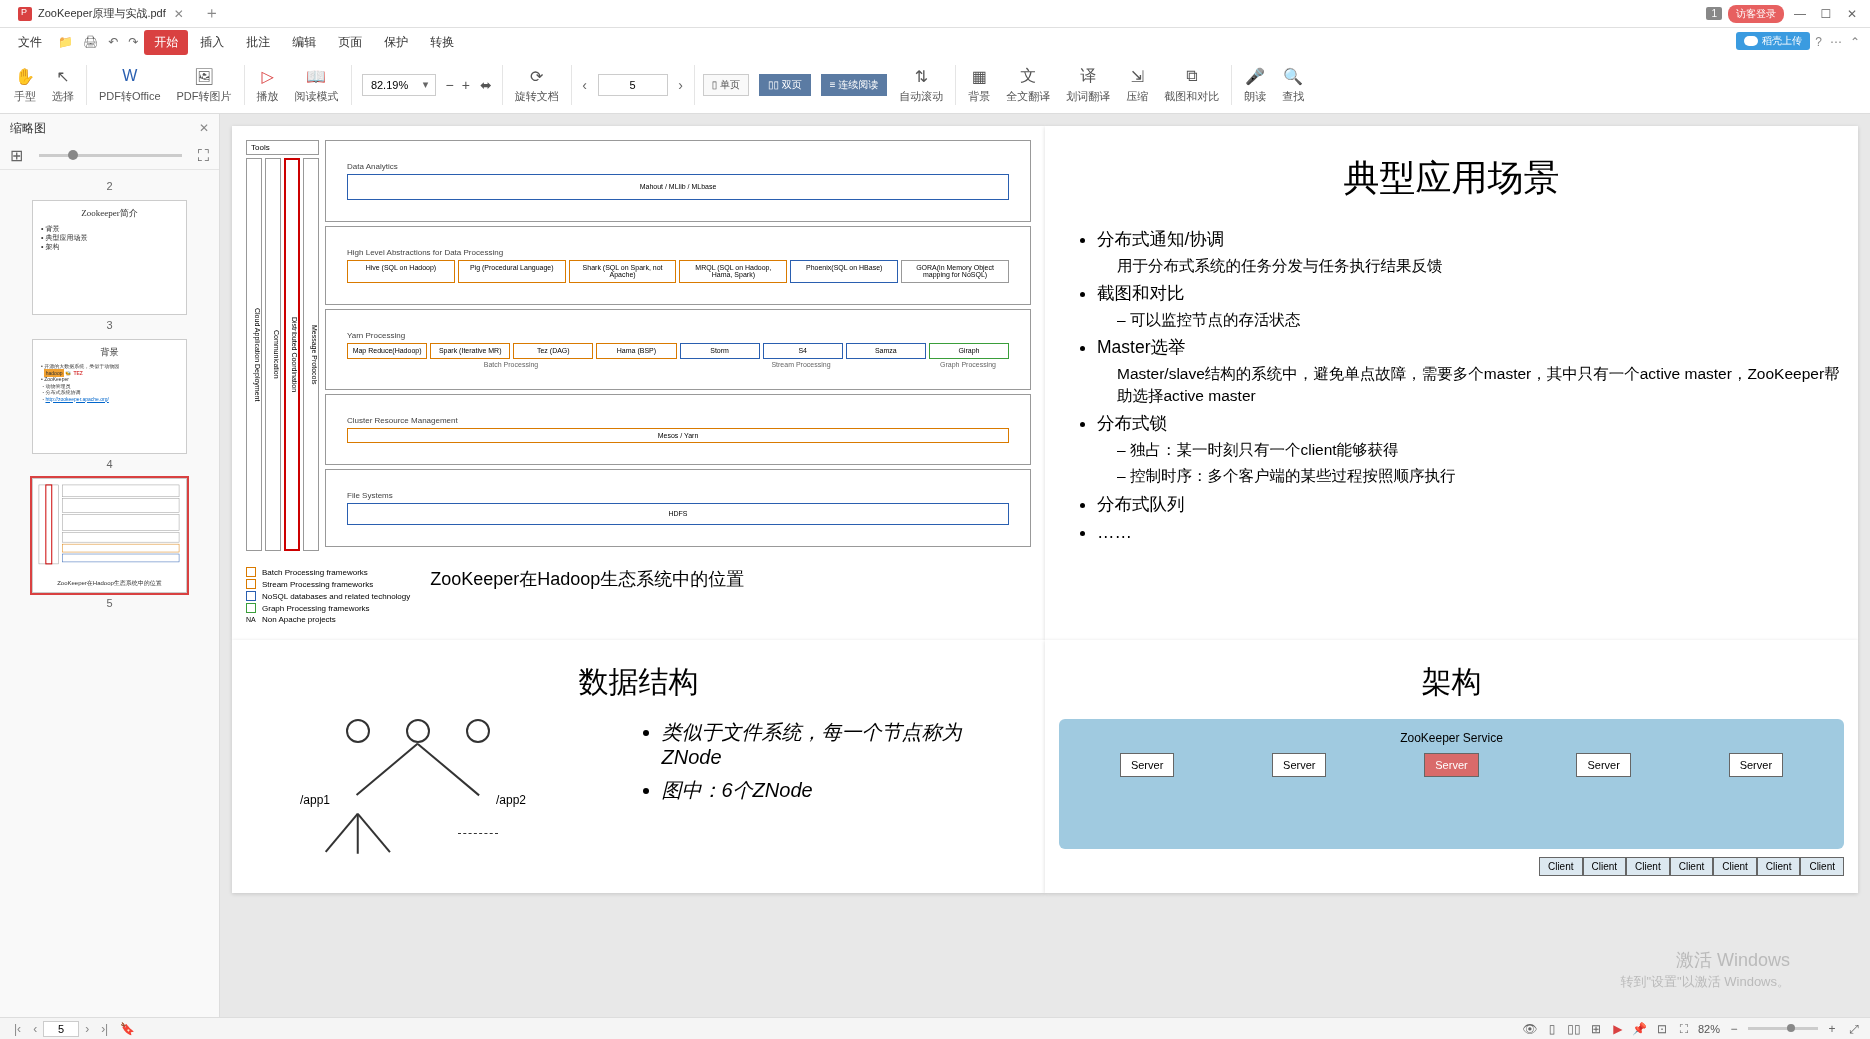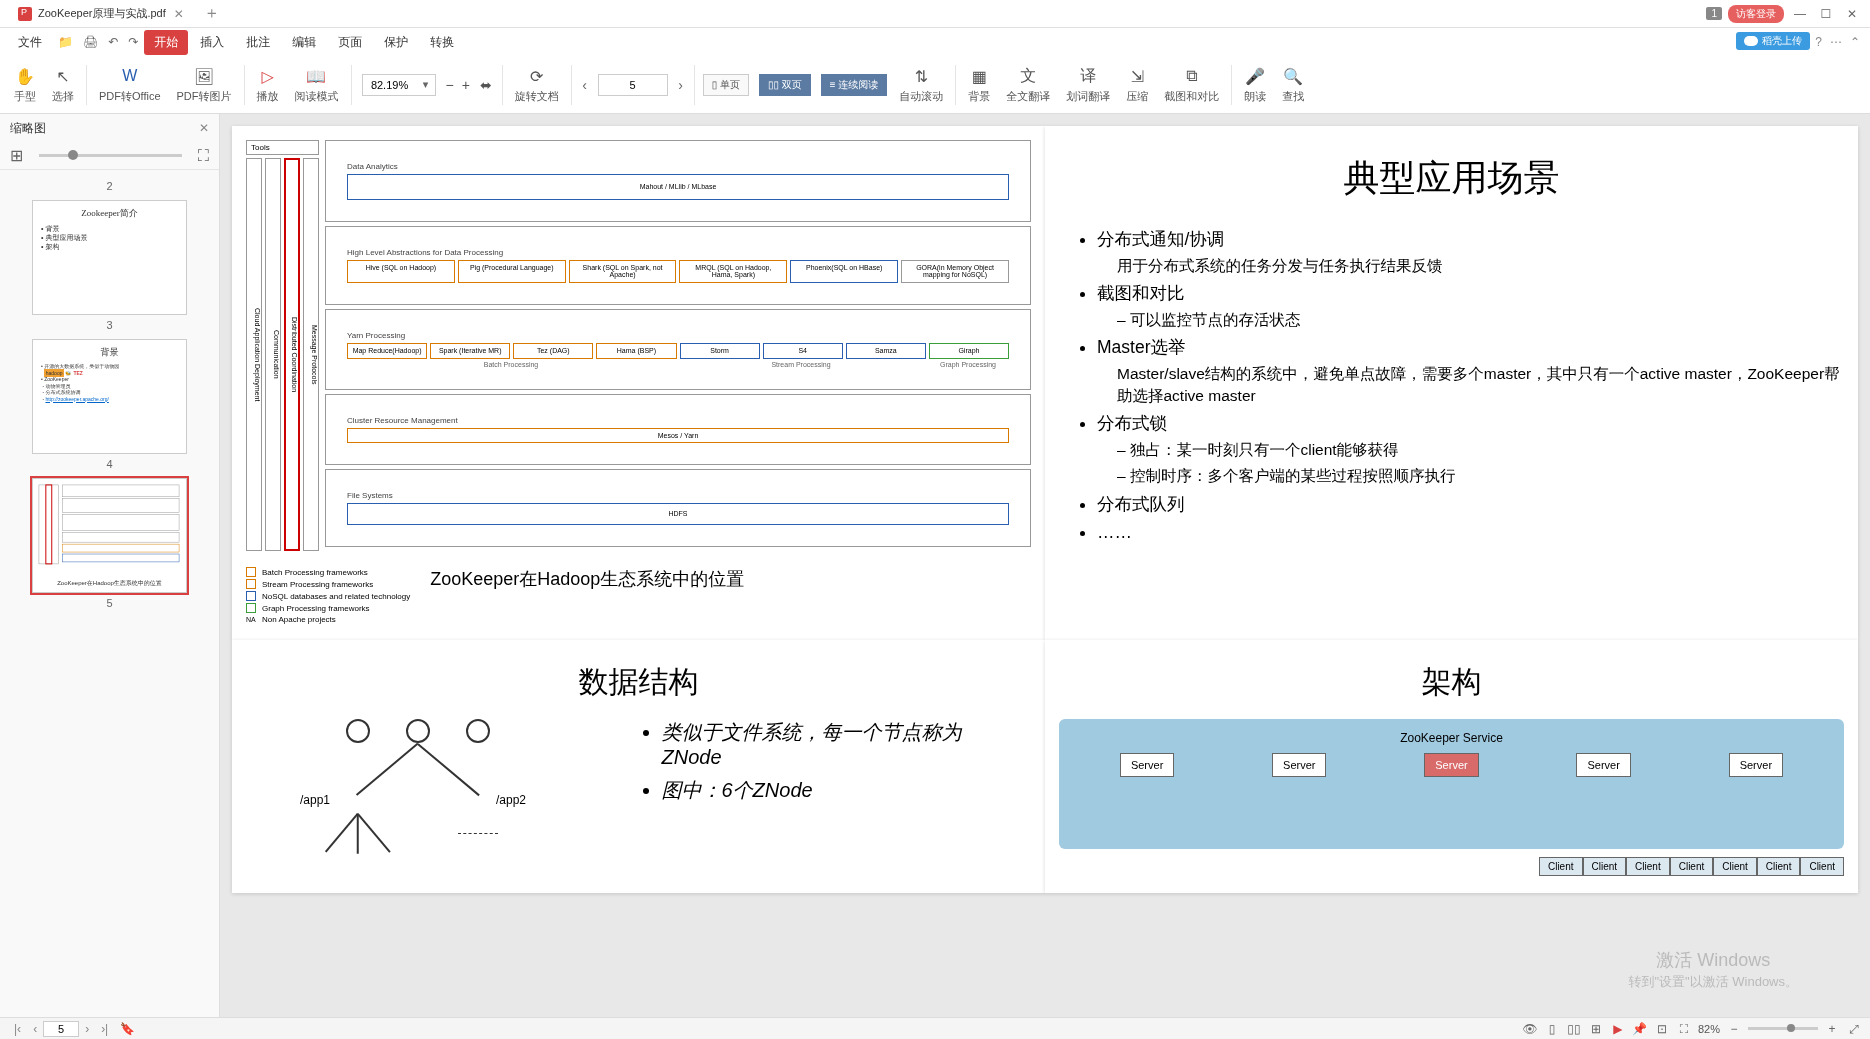--- a/index.html
+++ b/index.html
@@ -113,21 +113,21 @@
 
 
 .statusbar { height:22px; background:#f5f5f5; border-top:1px solid #ddd; display:flex; align-items:center; font-size:11px; color:#555; padding:0 8px; }
 .statusbar .navbtn { padding:0 6px; cursor:pointer; color:#888; font-size:12px; }
 .statusbar input.pg { width:36px; border:1px solid #ccc; text-align:center; font-size:11px; height:16px; }
 .statusbar .right { margin-left:auto; display:flex; align-items:center; gap:6px; }
 .statusbar .sico { width:16px; height:16px; display:flex; align-items:center; justify-content:center; color:#666; cursor:pointer; font-size:12px; }
 .statusbar .sico.red { color:#d94141; }
 
 
-.watermark { position:absolute; right:72px; bottom:48px; font-size:13px; color:rgba(100,100,100,.35); text-align:center; line-height:1.4; pointer-events:none; }
+.watermark { position:absolute; right:80px; bottom:48px; font-size:13px; color:rgba(100,100,100,.35); text-align:right; line-height:1.4; pointer-events:none; }
 .watermark .wt { font-size:18px; }
 </style>
 </head>
 <body>
 
 <div class="titlebar">
   <div class="tab">
     <span class="pdf-ico"></span>
     <span>ZooKeeper原理与实战.pdf</span>
     <span class="close">✕</span>

